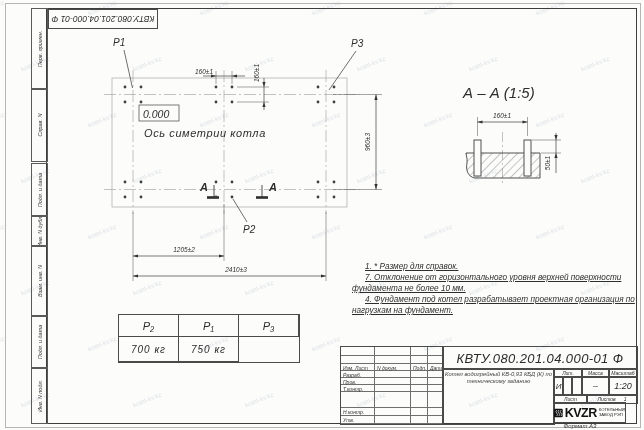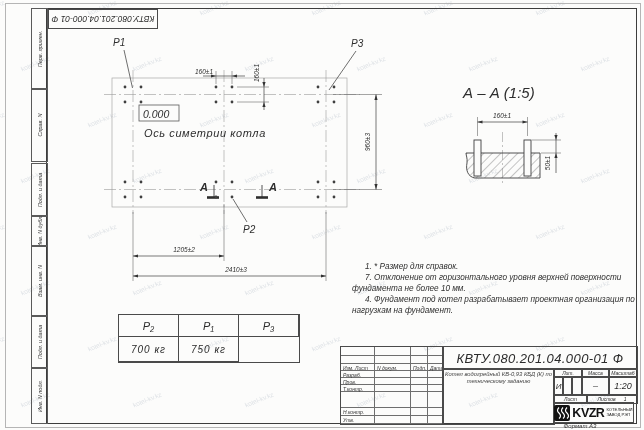--- a/index.html
+++ b/index.html
@@ -15,40 +15,40 @@
   
   #top-stamp{left:48px;top:9px;width:108px;height:18px;border:1px solid #4a4a4a;overflow:hidden;}
   #top-stamp span{position:absolute;left:50%;top:50%;transform:translate(-50%,-50%) rotate(180deg);
                   font-size:8.5px;font-style:italic;white-space:nowrap;color:#2e2e2e;}
   
   .mcell{left:31px;width:15px;border:1px solid #5a5a5a;overflow:hidden;}
   .mcell span{position:absolute;left:50%;top:50%;transform:translate(-50%,-50%) rotate(-90deg);
               font-size:5.5px;font-style:italic;white-space:nowrap;color:#333;}
   
   #notes{left:352px;top:261px;width:284px;font-size:8.2px;font-style:italic;line-height:11px;color:#2e2e2e;}
-  #notes p{margin:0;text-indent:13px;}
+  #notes p{margin:0;text-indent:13px;text-decoration:underline;}
   
   #load-table{left:118px;top:314px;border:1px solid #4a4a4a;display:grid;
               grid-template-columns:60px 60px 60px;grid-template-rows:22px 25px;}
   #load-table div{border-right:1px solid #4a4a4a;border-bottom:1px solid #4a4a4a;
                   display:flex;align-items:center;justify-content:center;font-style:italic;color:#2b2b2b;}
   #load-table .hd{font-size:11px;}
   #load-table .vl{font-size:10px;letter-spacing:1px;}
   
   .tbc{border:1px solid #4a4a4a;display:flex;align-items:center;justify-content:center;
        text-align:center;color:#2b2b2b;overflow:hidden;}
   #tb-left{left:340px;top:346px;width:102px;height:77px;border:1px solid #4a4a4a;}
   #tb-left .cell{position:absolute;border-right:1px solid #6e6e6e;border-bottom:1px solid #6e6e6e;
                  font-size:5px;font-style:italic;line-height:6px;padding:1px 0 0 2px;box-sizing:border-box;color:#333;}
   #tb-designation{left:442px;top:346px;width:194px;height:22px;font-size:13px;font-style:italic;letter-spacing:.4px;white-space:nowrap;}
   #tb-title{left:442px;top:368px;width:111px;height:55px;flex-direction:column;justify-content:flex-start;}
   #tb-title .t1{font-size:10.5px;font-style:italic;line-height:11px;padding-top:2px;}
   #tb-title .t2{font-size:5.8px;font-style:italic;line-height:6.5px;padding-top:2px;color:#444;}
   .tb-small{font-size:5px;font-style:italic;}
-  #kvzr{left:553px;top:402px;width:81px;height:21px;display:flex;align-items:center;justify-content:center;gap:2px;border:1px solid #4a4a4a;box-sizing:border-box;}
+  #kvzr{left:553px;top:402px;width:73px;height:21px;display:flex;align-items:center;justify-content:center;gap:2px;border:1px solid #4a4a4a;box-sizing:border-box;}
   #kvzr .word{font-weight:bold;font-size:12.5px;letter-spacing:-.5px;color:#111;}
   #kvzr .co{font-size:4.2px;line-height:4.6px;text-align:left;color:#222;}
   #format-label{left:530px;top:422.5px;width:100px;text-align:center;font-size:6px;font-style:italic;color:#333;}
   svg text{fill:#2e2e2e;}
   .dimtxt{font-size:6.5px;font-style:italic;}
   .ptxt{font-size:10px;font-style:italic;}
   .atxt{font-size:11px;font-style:italic;font-weight:bold;}
 </style>
 </head>
 <body>

